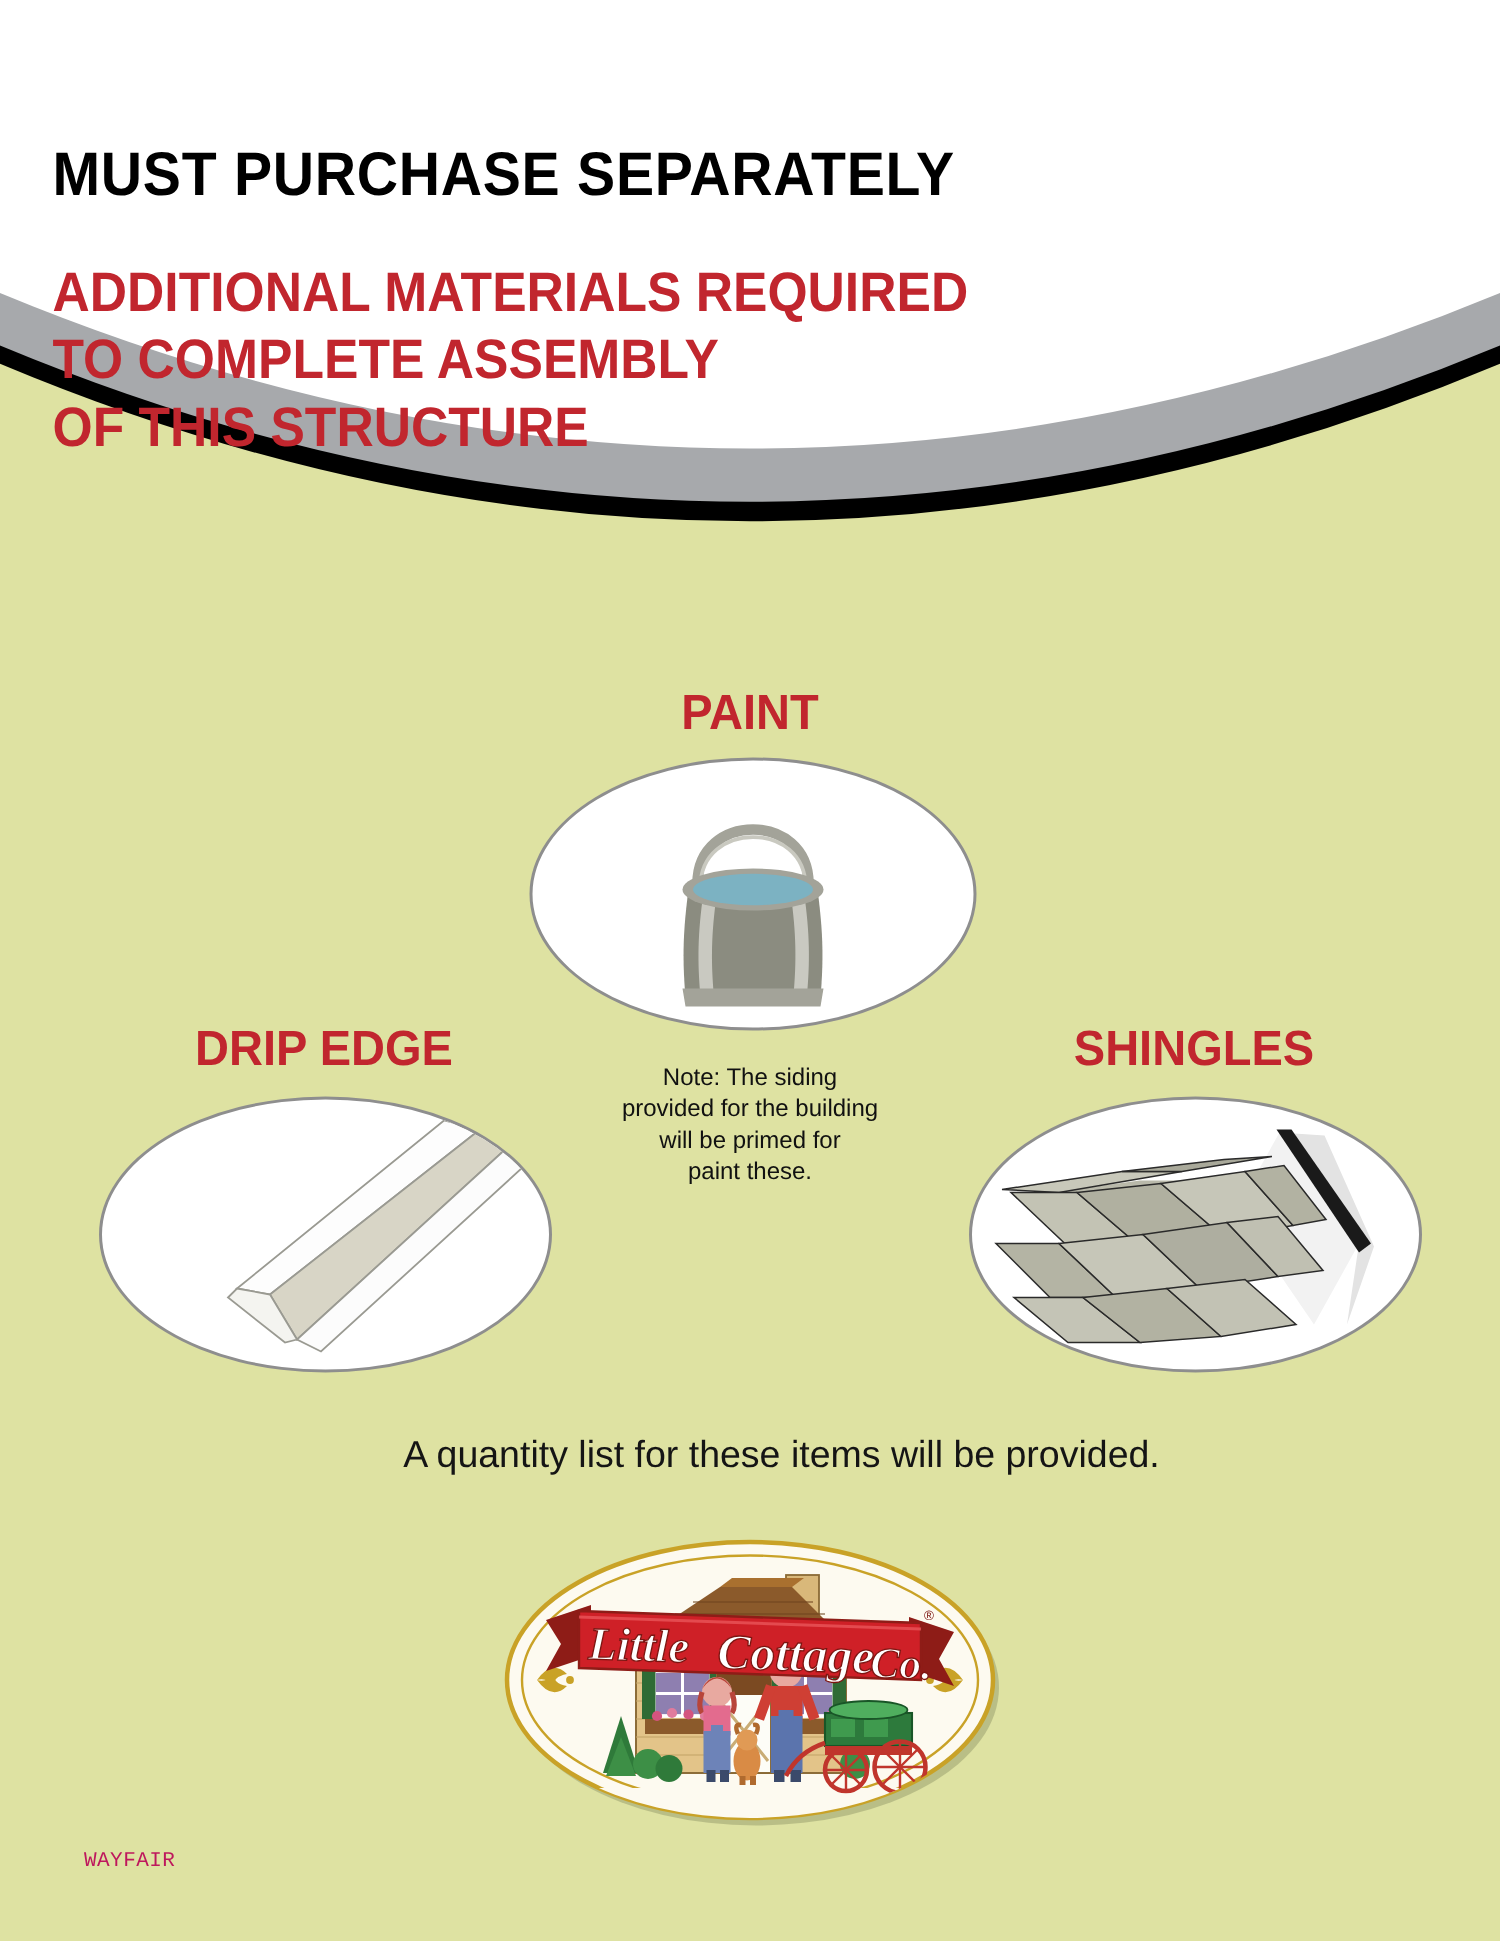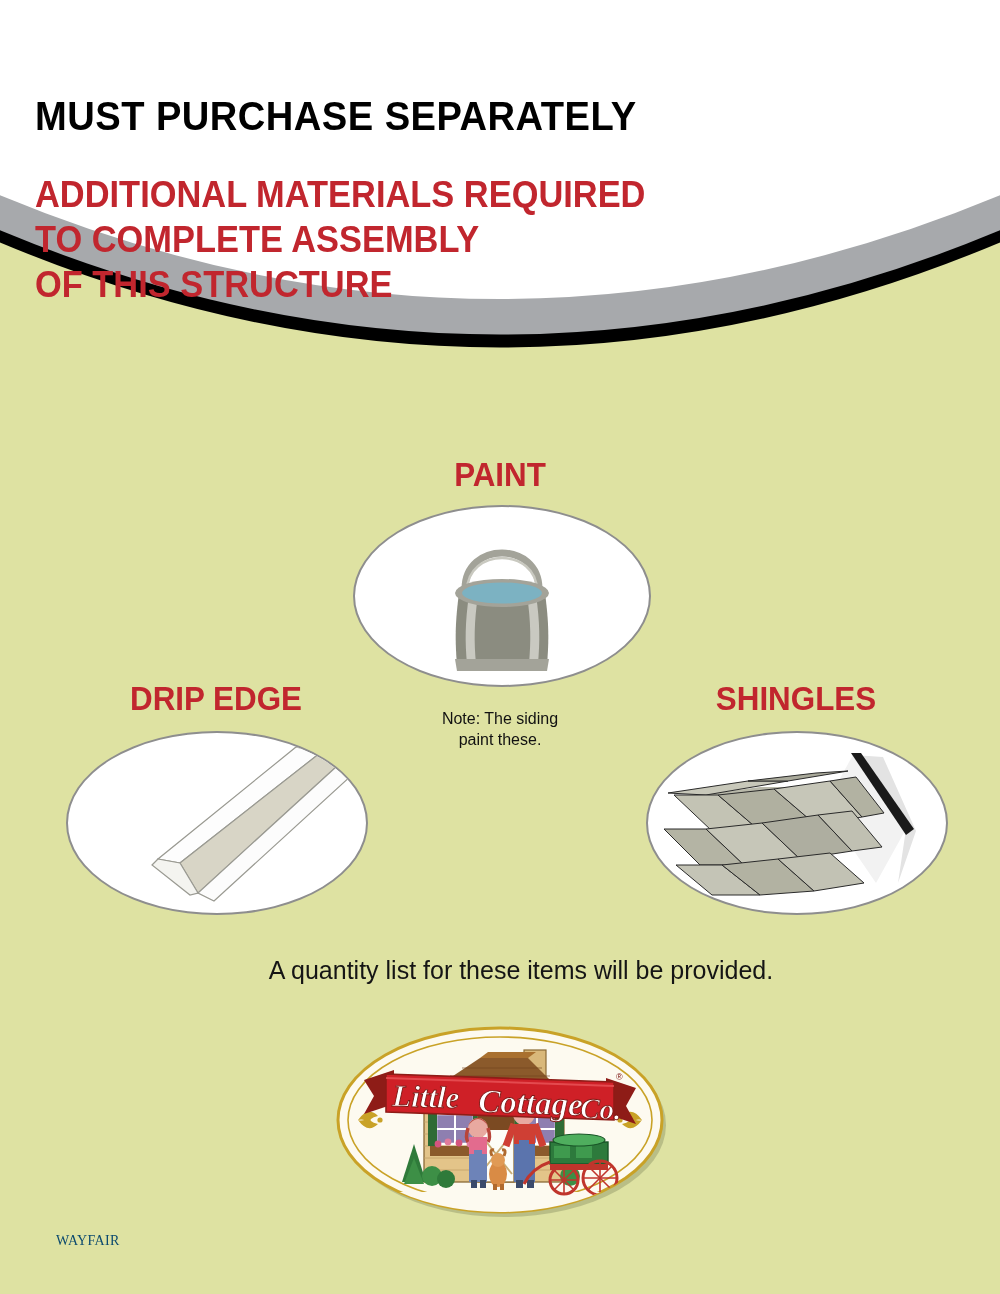--- a/index.html
+++ b/index.html
@@ -140,23 +140,23 @@
     position: absolute;
     left: 328px; top: 1022px;
     width: 344px; height: 196px;
   }
   #brand-logo-svg { display: block; width: 100%; height: 100%; }
 
   
   #wayfair-watermark {
     position: absolute;
     left: 56px; top: 1233px;
-    font-family: Liberation Serif, serif;
+    font-family: Liberation Mono, monospace;
     font-size: 14px;
-    color: #0c4a6e;
+    color: #be185d;
     letter-spacing: 0.3px;
   }
 </style>
 </head>
 <body>
 
 <div id="header-banner">
   <svg id="header-svg" viewBox="0 0 1000 430" preserveAspectRatio="none">
 
     <path d="M -40,-10 L 1040,-10 L 1040,225 Q 500,470 -40,225 Z" fill="#000000"></path>
@@ -192,20 +192,22 @@
     <ellipse cx="147" cy="86" rx="47" ry="14" fill="#a3a399"></ellipse>
 
     <ellipse cx="147" cy="86" rx="40" ry="10.5" fill="#7cb2c2"></ellipse>
 
     <path d="M 100,152 L 194,152 L 192,164 L 102,164 Z" fill="#a3a399"></path>
   </svg>
 </div>
 
 <div id="paint-note">
   <span class="note-line">Note: The siding</span>
+  <span class="note-line">provided for the building</span>
+  <span class="note-line">will be primed for</span>
   <span class="note-line">paint these.</span>
 </div>
 
 <div class="item-label" id="dripedge-label">DRIP EDGE</div>
 
 <div class="oval" id="dripedge-oval">
   <svg class="art-svg" viewBox="0 0 298 180" preserveAspectRatio="xMidYMid meet">
 
     <polygon points="228,14 252,20 112,130 90,126" fill="#fdfdfd" stroke="#9a9a92" stroke-width="1.2"></polygon>
 

